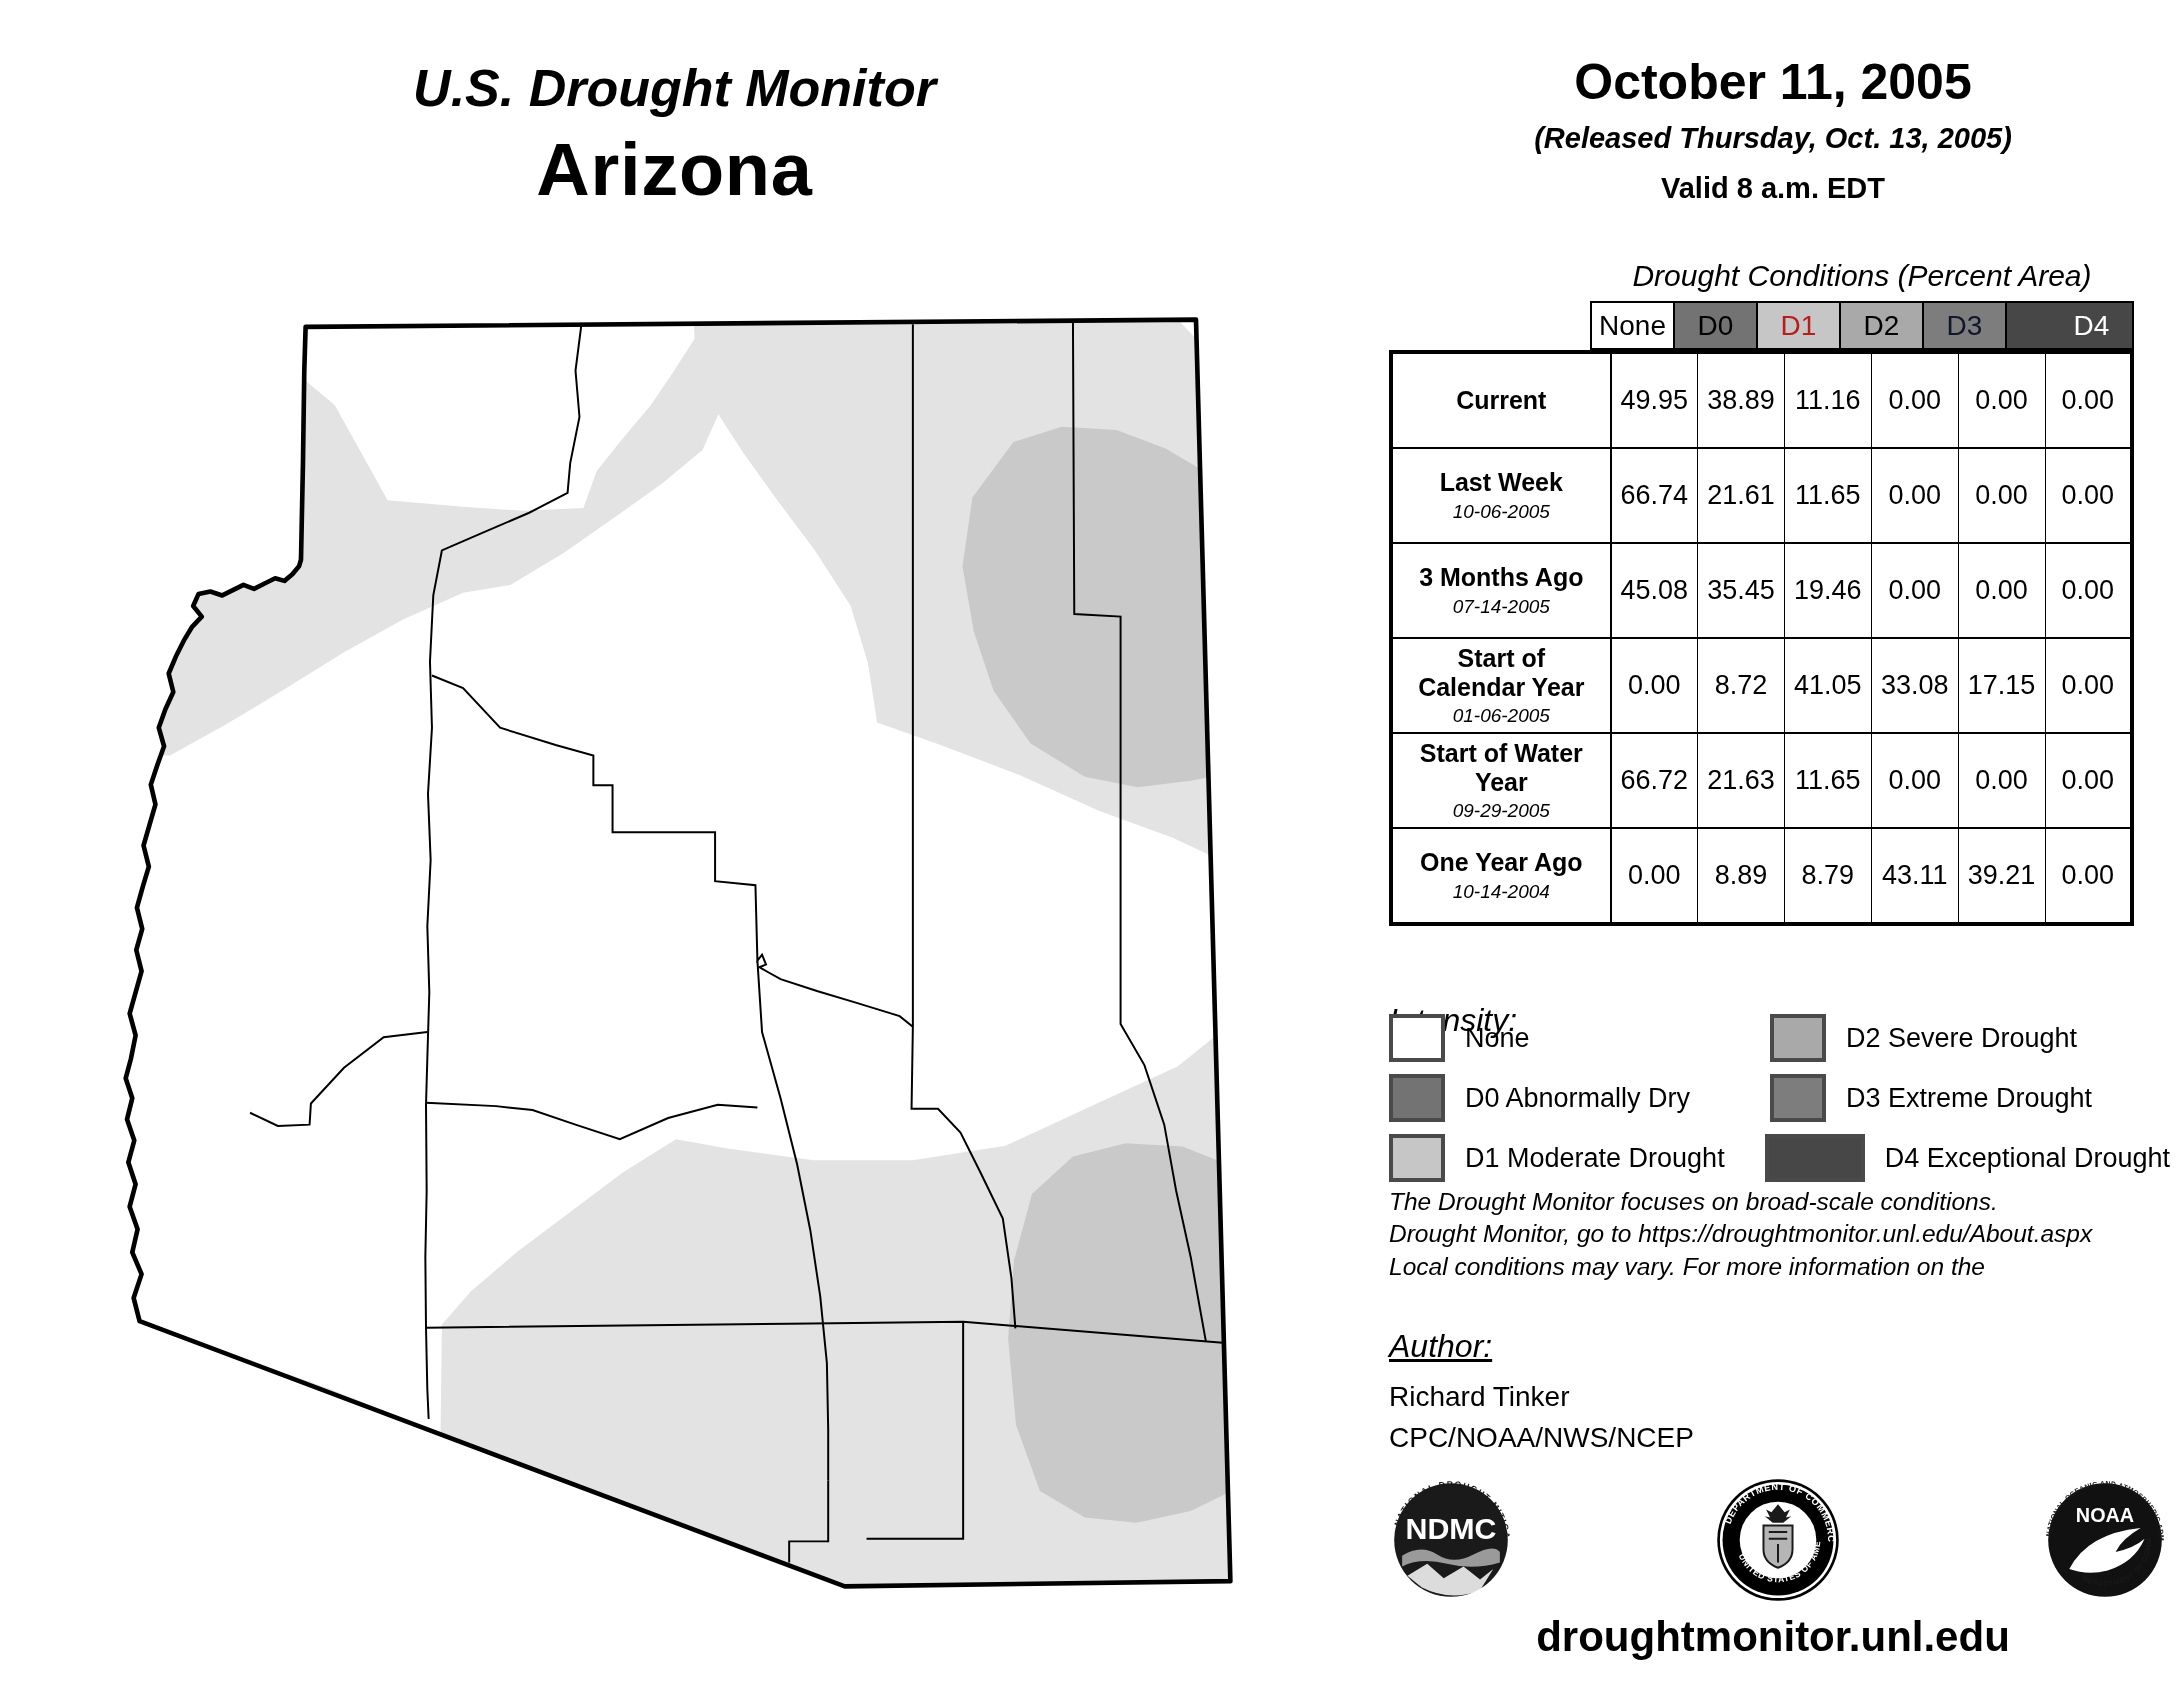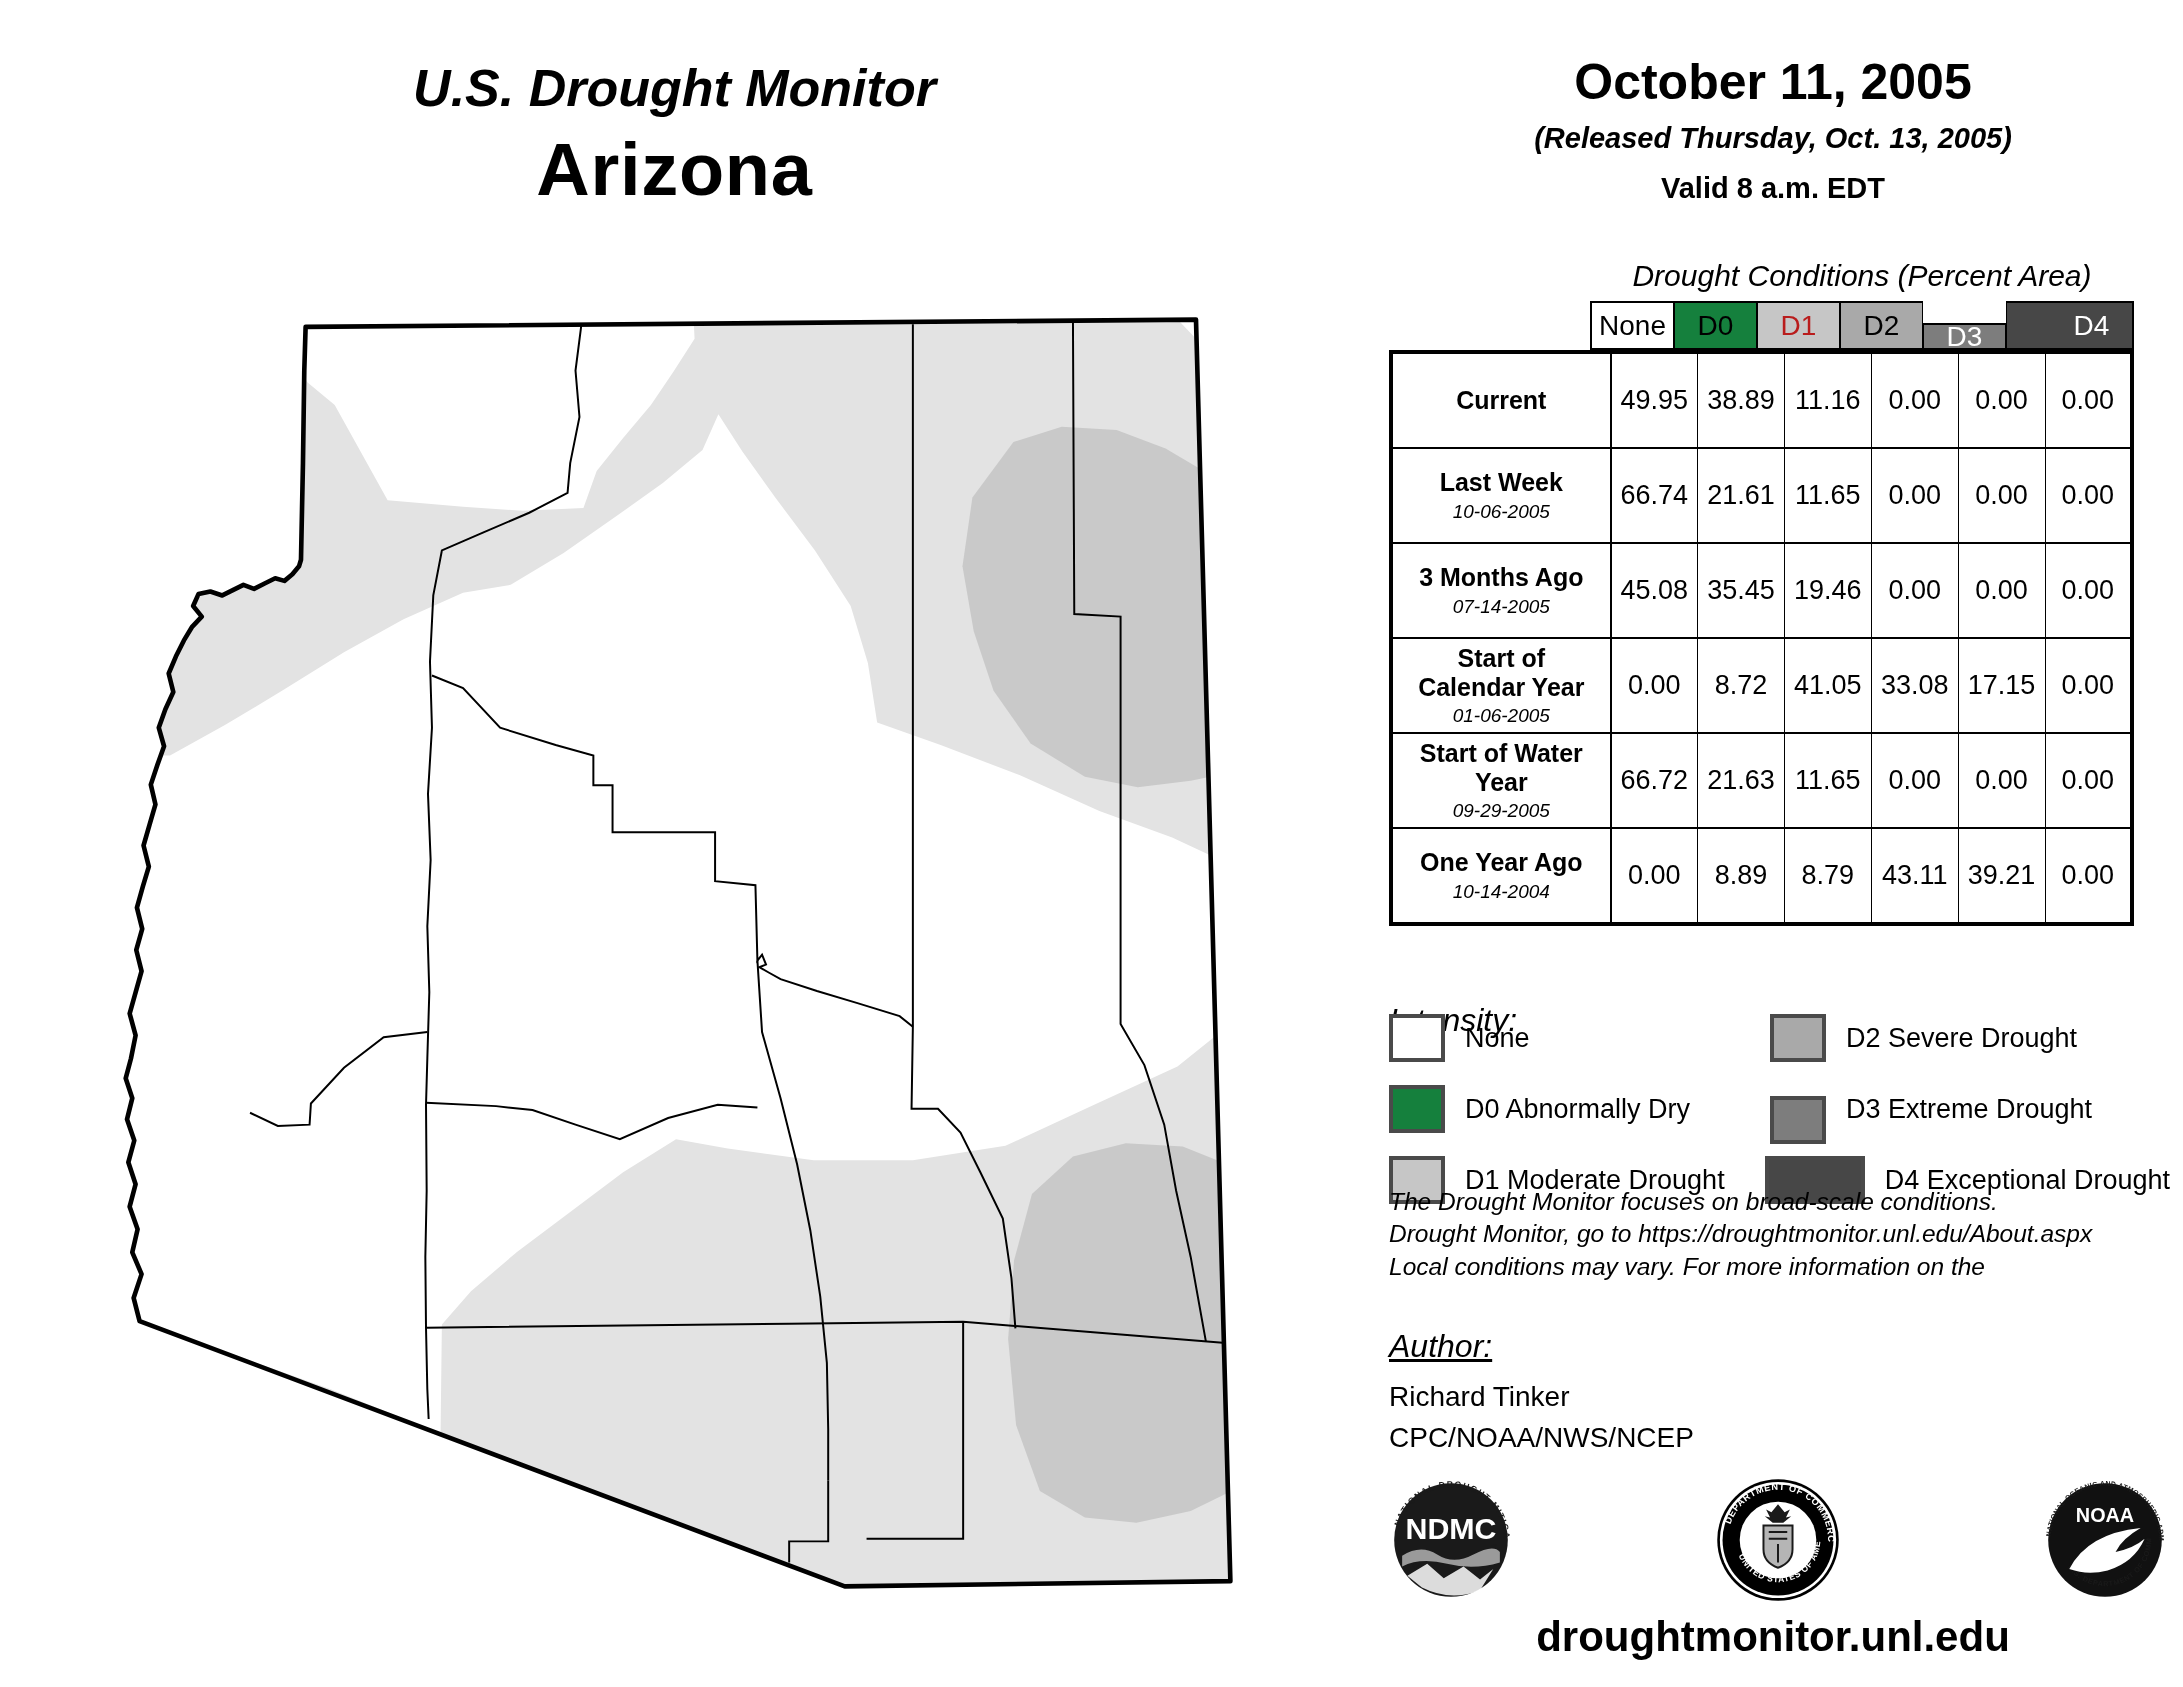--- a/index.html
+++ b/index.html
@@ -21,24 +21,24 @@
   
   .tbl-caption{left:1590px;top:259px;width:544px;text-align:center;
                font-size:30px;font-style:italic;}
   .hdr-row{left:1590px;top:301px;width:544px;height:49px;display:flex;}
   .hdr-cell{flex:1 1 0;border:2.6px solid #000;border-left-width:1.3px;border-right-width:1.3px;
             display:flex;align-items:center;justify-content:center;
             font-size:28px;}
   .hdr-cell:first-child{border-left-width:2.6px;}
   .hdr-cell:last-child{border-right-width:2.6px;}
   .bg-none{background:#ffffff;color:#000;}
-  .bg-d0{background:#15803d;color:#000;}
+  .bg-d0{background:#737373;color:#000;}
   .bg-d1{background:#c6c6c6;color:#b91c1c;}
   .bg-d2{background:#a9a9a9;color:#000;}
-  .bg-d3{background:#7d7d7d;color:#ffffff;margin-top:22px;}
+  .bg-d3{background:#7d7d7d;color:#0f172a;}
   .bg-d4{background:#474747;color:#fff;padding-left:44px;}
 
   table.data{left:1389px;top:350px;width:745px;border-collapse:collapse;
              position:absolute;table-layout:fixed;}
   table.data td{border:1.3px solid #000;text-align:center;vertical-align:middle;
                 font-size:27px;height:91px;background:#fff;}
   table.data td.rowlab{width:198px;border-right:2.6px solid #000;border-left:3.3px solid #000;
                        font-weight:bold;font-size:25px;line-height:1.15;padding:0 9.3px;}
   table.data tr{border-top:2.6px solid #000;}
   table.data{border:4px solid #000;}

